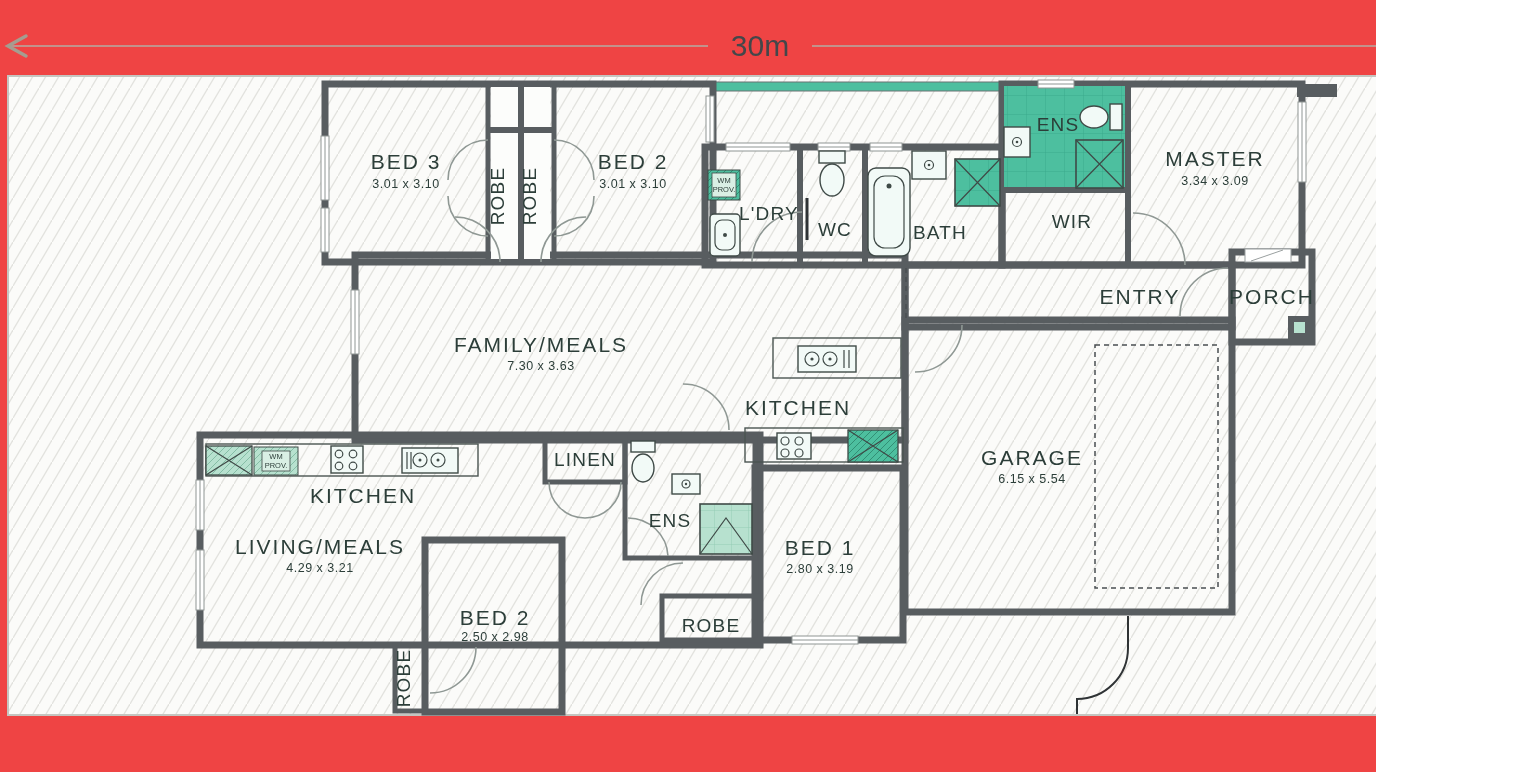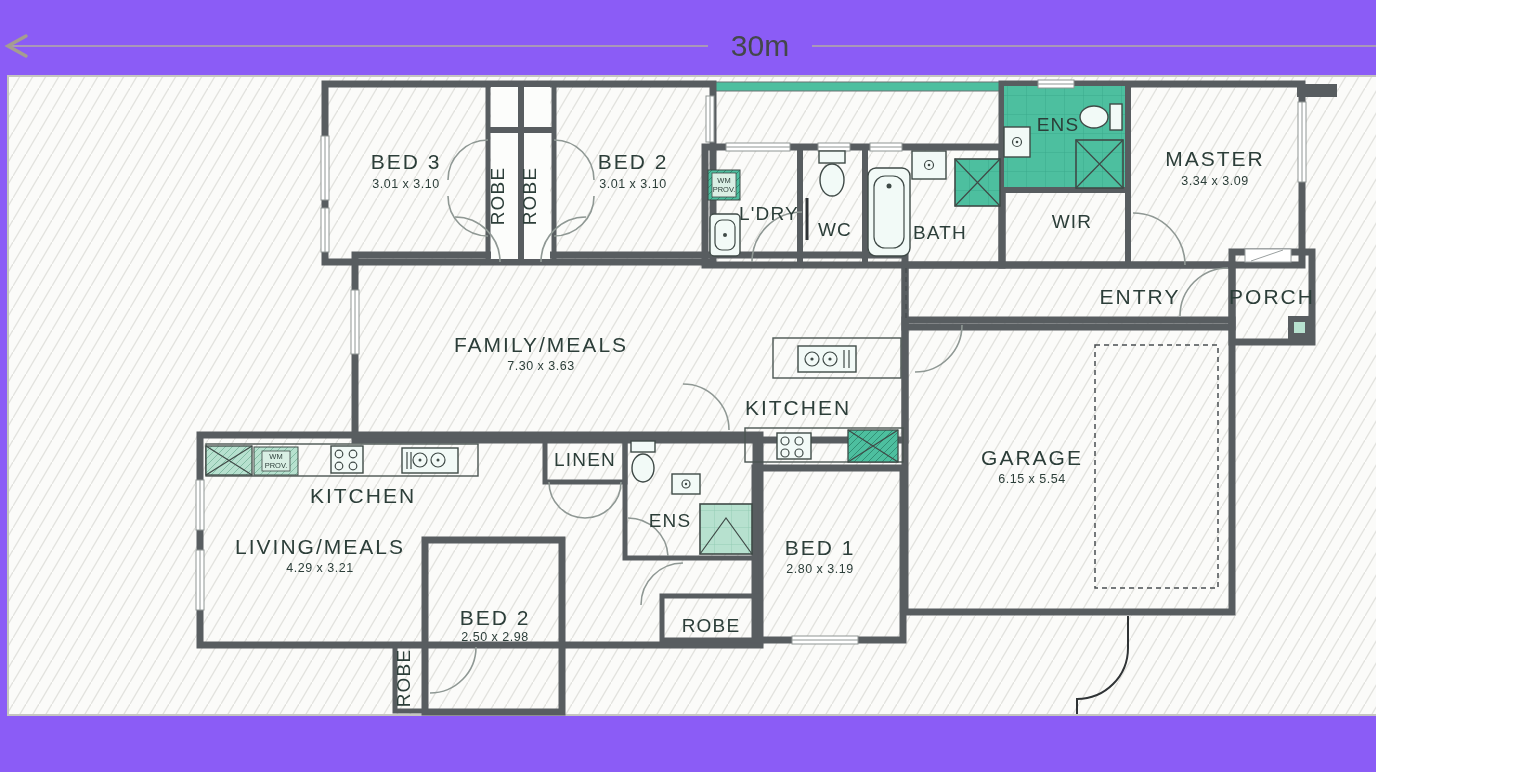--- a/index.html
+++ b/index.html
@@ -1,16 +1,16 @@
 <!DOCTYPE html>
 <html><head>
 <meta charset="utf-8">
 <style>
   html,body{margin:0;padding:0;background:#ffffff;}
-  .stage{position:relative;width:1376px;height:772px;background:#8b5cf6;overflow:hidden;
+  .stage{position:relative;width:1376px;height:772px;background:#ef4444;overflow:hidden;
          font-family:"Liberation Sans",sans-serif;}
   svg text{font-family:"Liberation Sans",sans-serif;}
   .wall{fill:none;stroke:#585d60;stroke-width:7;}
   .wall5{fill:none;stroke:#585d60;stroke-width:5;}
   .iline{stroke:#585d60;stroke-width:6;fill:none;}
   .bench{fill:none;stroke:#4a5552;stroke-width:1.4;}
   .fix{fill:#f2faf7;stroke:#3f4a47;stroke-width:1.4;}
   .fixline{stroke:#3f4a47;stroke-width:1.2;fill:none;}
   .door{fill:none;stroke:#8f9894;stroke-width:1.6;}
   .dash{stroke:#4a4f52;stroke-width:1.5;stroke-dasharray:5 4;fill:none;}

